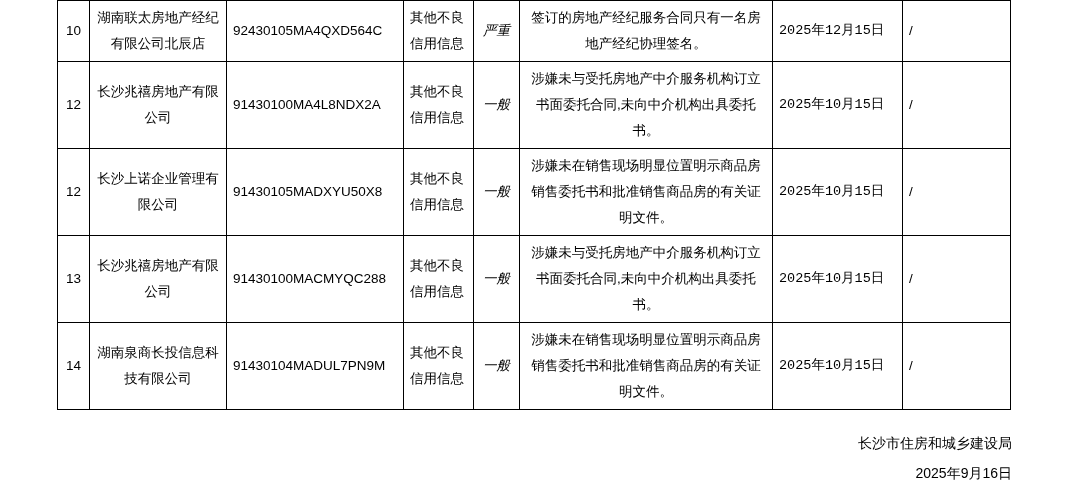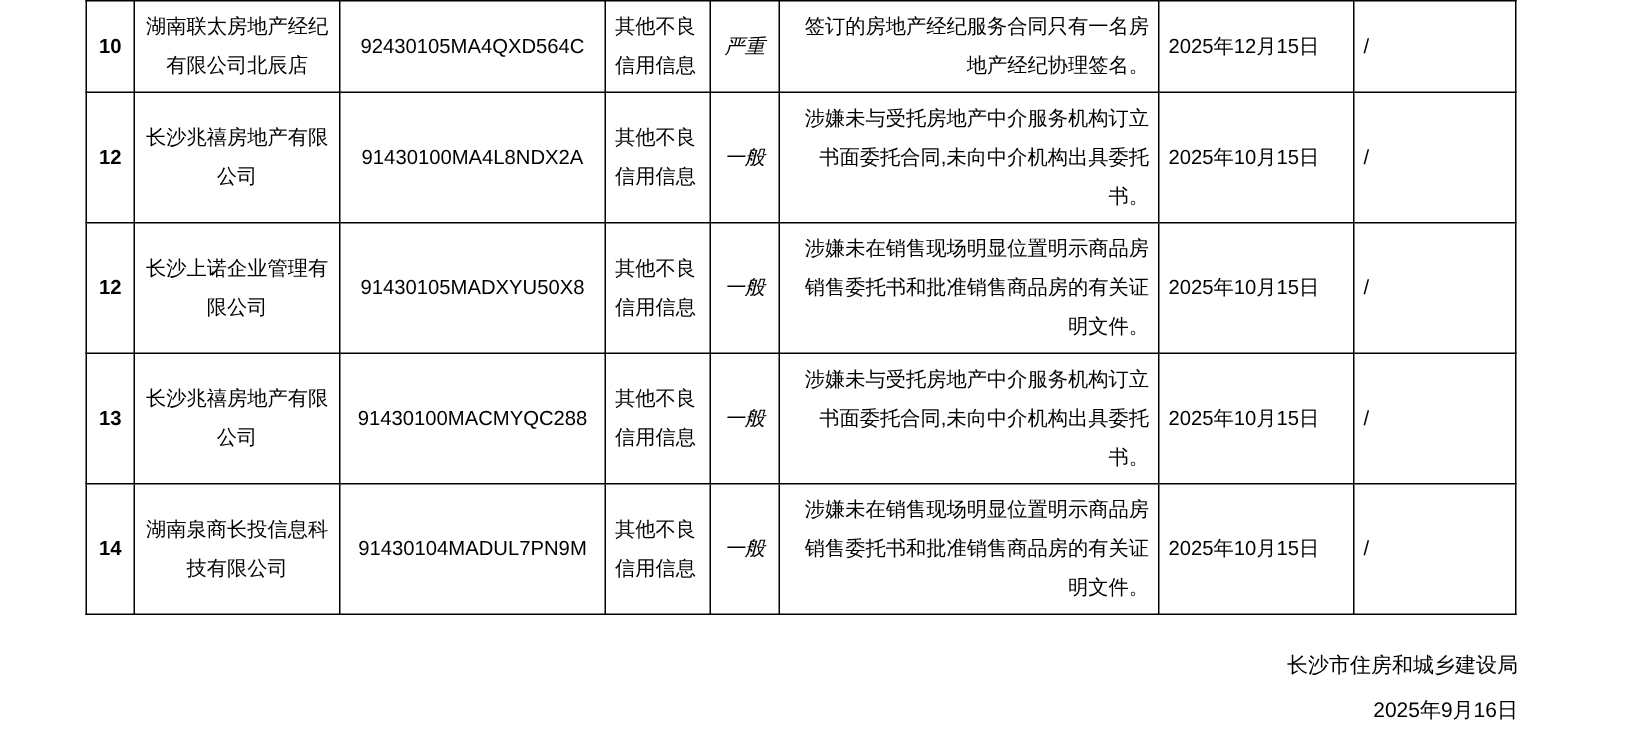--- a/index.html
+++ b/index.html
@@ -43,50 +43,50 @@
   col.c-code   { width: 177px; }
   col.c-type   { width: 70px; }
   col.c-level  { width: 46px; }
   col.c-desc   { width: 253px; }
   col.c-date   { width: 130px; }
   col.c-note   { width: 108px; }
 
   td.index-cell {
     text-align: center;
     font-size: 14px;
-    font-weight: bold;
   }
   td.name-cell {
     text-align: center;
     padding-left: 10px;
   }
   td.code-cell {
-    text-align: center;
+    text-align: left;
     padding-left: 8px;
     font-size: 14.5px;
     letter-spacing: 0px;
     border-radius: 30px;
   }
   td.type-cell {
     text-align: left;
     padding-left: 8px;
     margin-left: 12px;
   }
   td.level-cell {
     text-align: center;
     font-style: italic;
   }
   td.desc-cell {
-    text-align: right;
+    text-align: center;
     padding-left: 8px;
   }
   td.date-cell {
     text-align: left;
     padding-left: 8px;
     font-size: 14px;
+    font-family: Liberation Mono, monospace;
   }
   td.note-cell {
     text-align: left;
     padding-left: 10px;
     font-size: 14px;
   }
   .footer {
     margin-top: 18px;
     margin-right: 72px;
     text-align: right;

